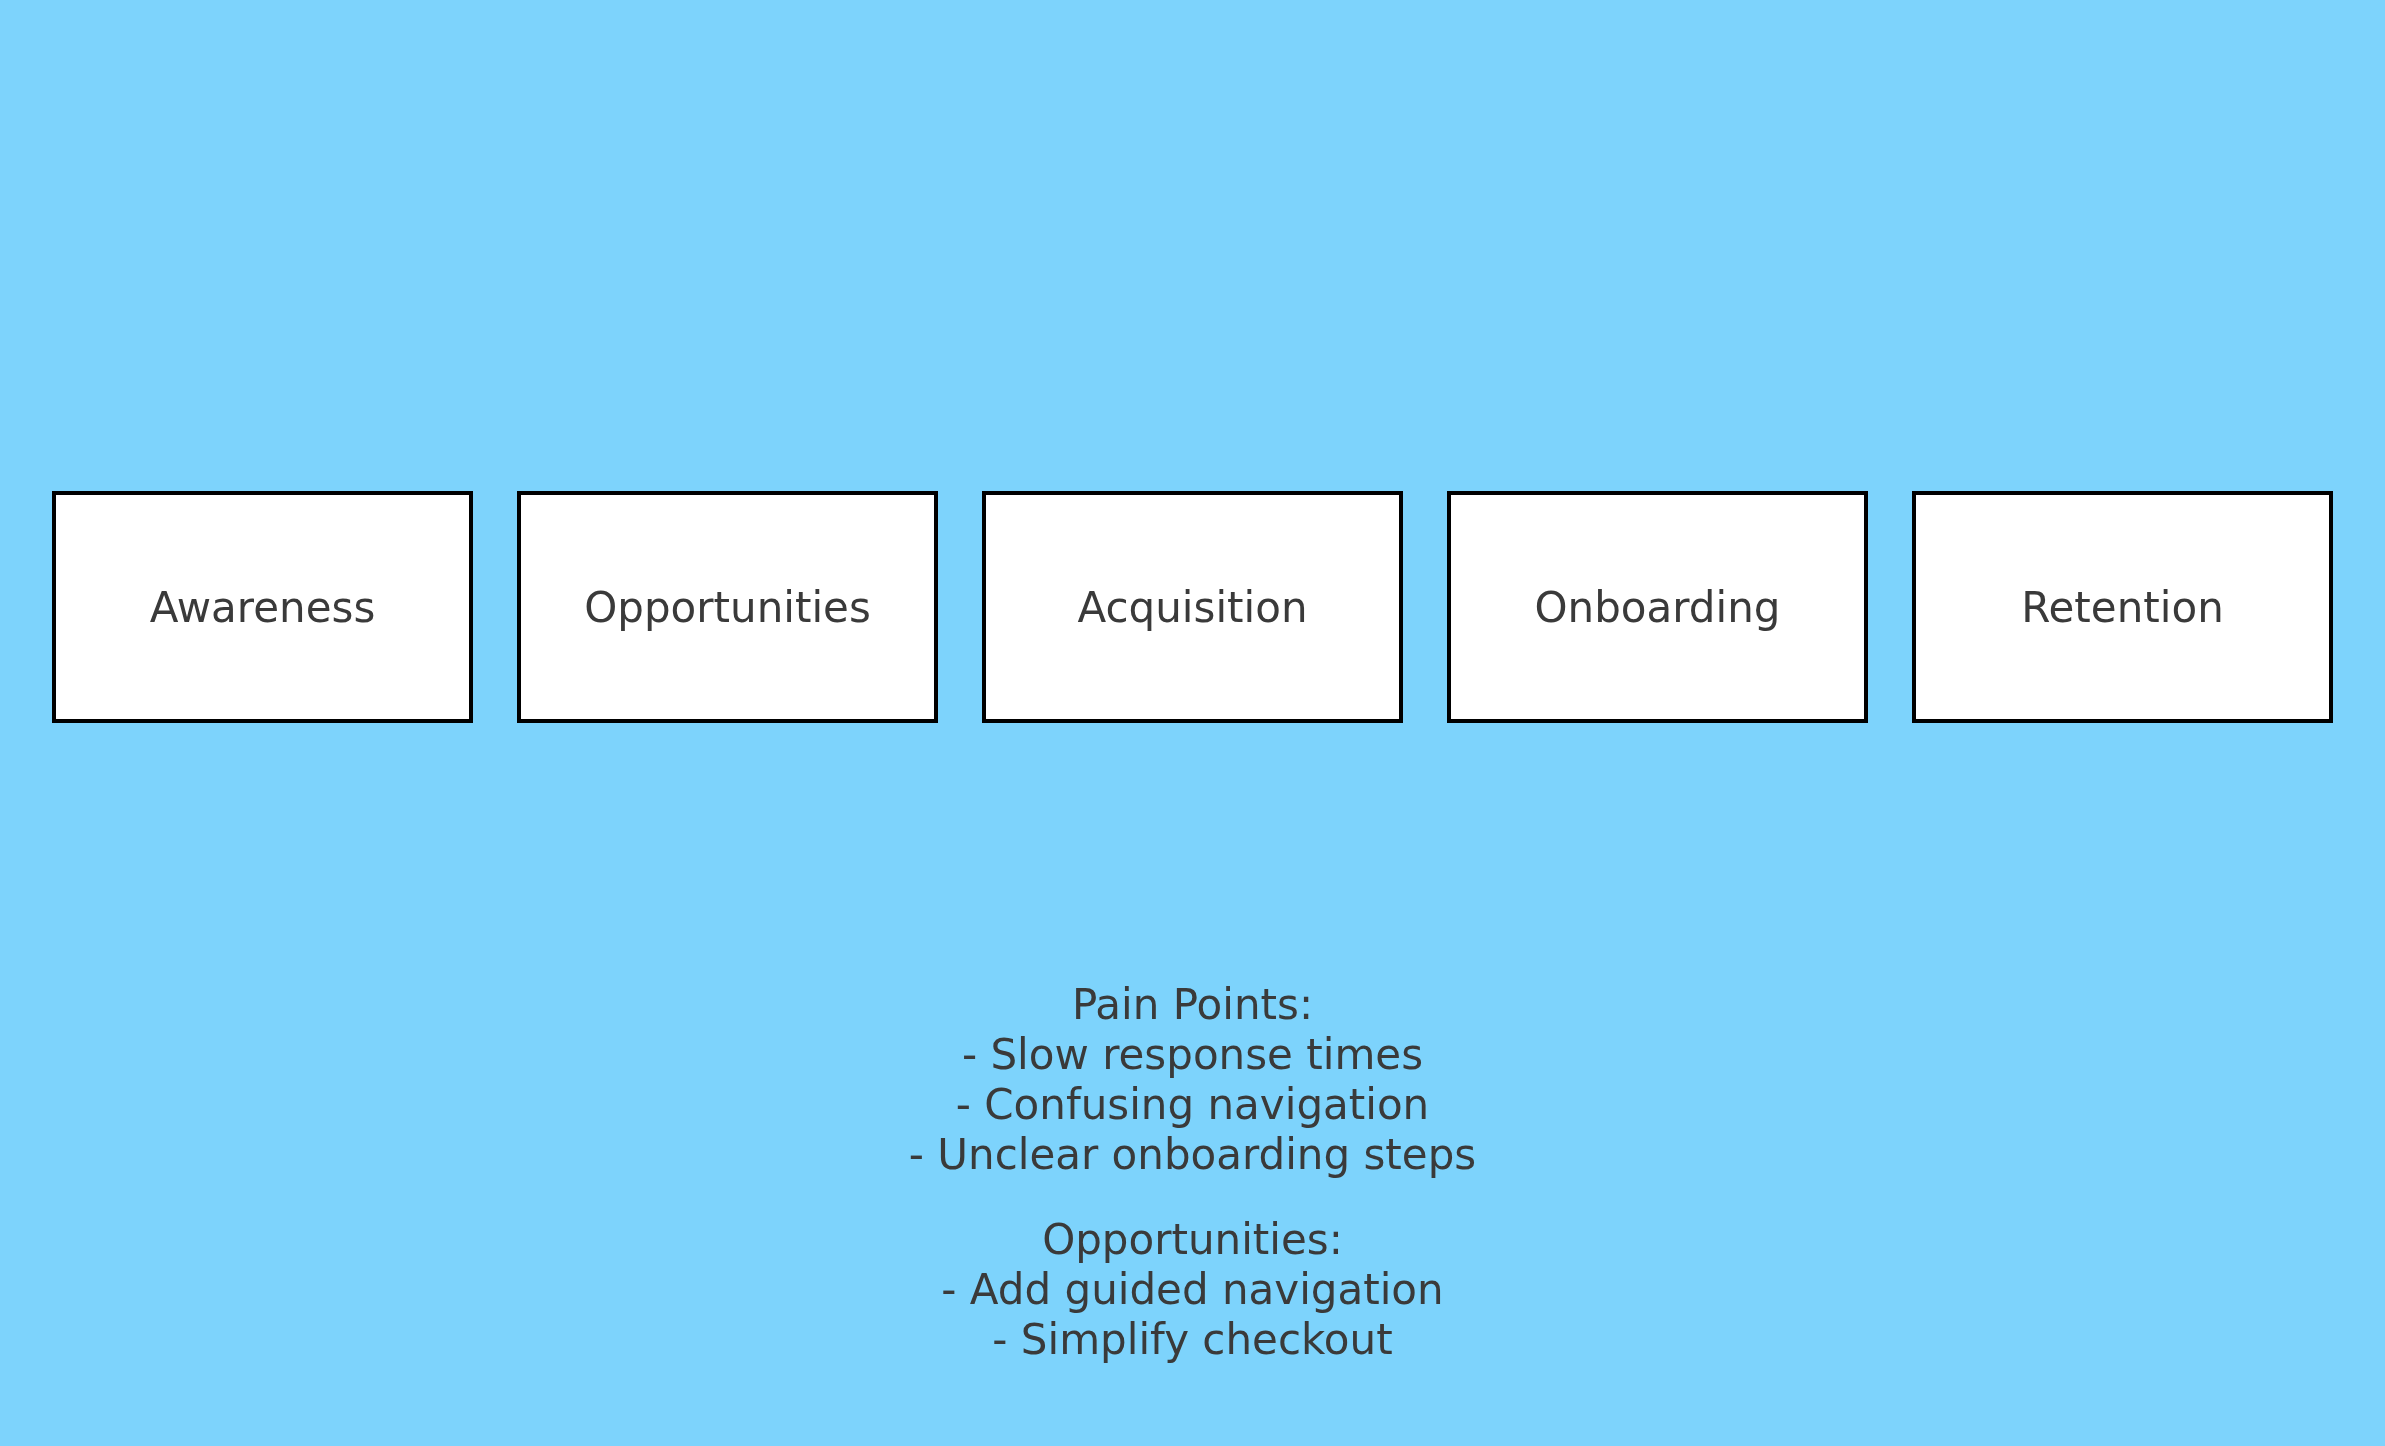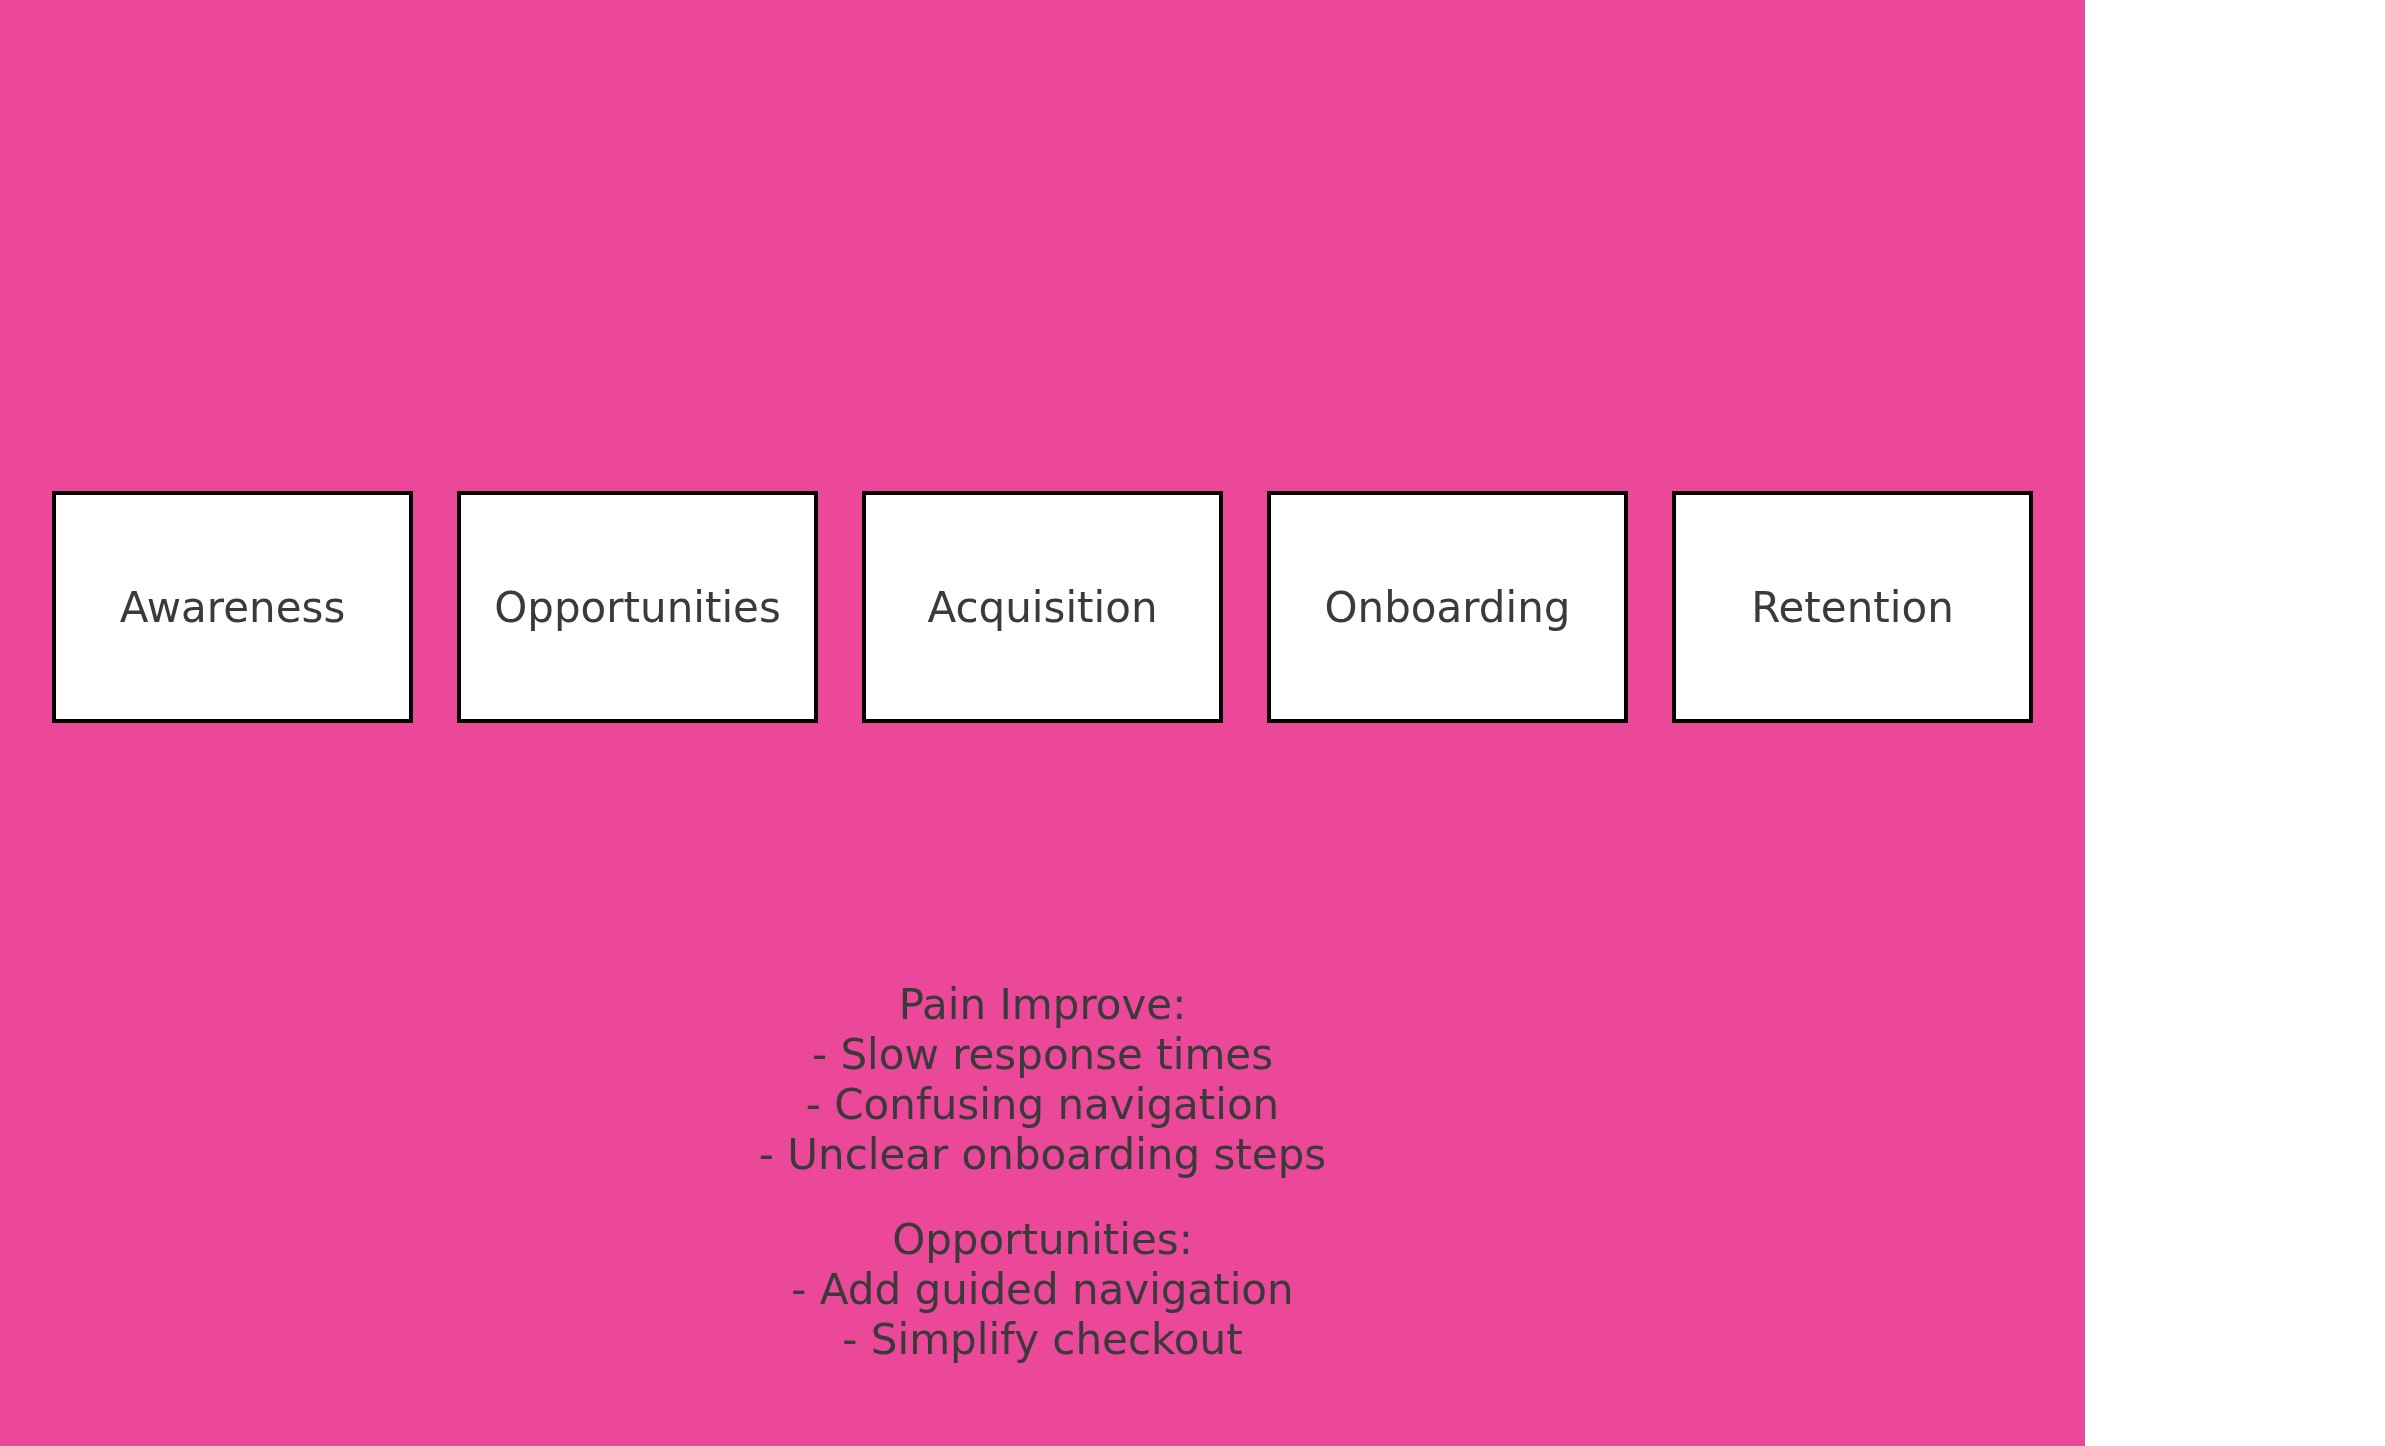--- a/index.html
+++ b/index.html
@@ -2,23 +2,23 @@
 <html><head>
 <meta charset="utf-8">
 <style>
   html, body {
     margin: 0;
     padding: 0;
     background: #ffffff;
   }
   .canvas {
     position: relative;
-    width: 2085px;
+    width: 2385px;
     height: 1446px;
-    background: #ec4899;
+    background: #7dd3fc;
     overflow: hidden;
     font-family: "DejaVu Sans", "Liberation Sans", sans-serif;
     color: #3a3a3a;
   }
   .stage-row {
     position: absolute;
     left: 52px;
     right: 52px;
     top: 491px;
     height: 232px;
@@ -69,21 +69,21 @@
     <div class="stage-box">
       <span>Onboarding</span>
     </div>
     <div class="stage-box">
       <span>Retention</span>
     </div>
   </div>
 
   <div class="notes">
     <div class="note-block">
-      <div class="note-line">Pain Improve:</div>
+      <div class="note-line">Pain Points:</div>
       <div class="note-line">- Slow response times</div>
       <div class="note-line">- Confusing navigation</div>
       <div class="note-line">- Unclear onboarding steps</div>
     </div>
     <div class="note-block">
       <div class="note-line">Opportunities:</div>
       <div class="note-line">- Add guided navigation</div>
       <div class="note-line">- Simplify checkout</div>
     </div>
   </div>

